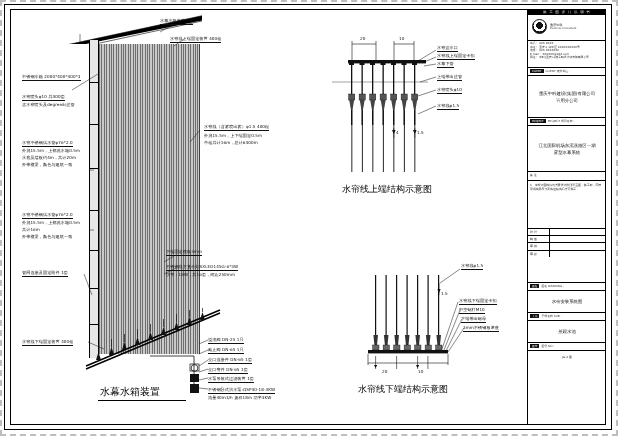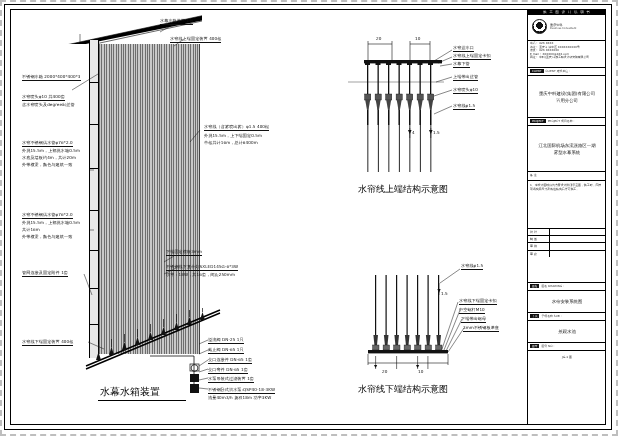--- a/index.html
+++ b/index.html
@@ -188,21 +188,21 @@
     </svg>
     <div class="lbl u" style="left:58px;top:1px;">溢流阀 DN-25 1只</div>
     <div class="lbl u" style="left:58px;top:11px;">截止阀 DN-65 1只</div>
     <div class="lbl u" style="left:58px;top:21px;">变口连接件 DN-65 1套</div>
     <div class="lbl u" style="left:58px;top:31px;">变口弯件 DN-65 1套</div>
     <div class="lbl u" style="left:58px;top:40px;">水泵吊装式过滤装置 1套</div>
     <div class="lbl u" style="left:58px;top:51px;">不锈钢卧式潜水泵:QSP40-18-3KW</div>
     <div class="lbl" style="left:58px;top:59px;">流量40m3/h 扬程18m 功率3KW</div>
   </div>
 
-  <div class="detail" style="left:348px;top:30px;width:180px;height:175px;">
+  <div class="detail" style="left:332px;top:30px;width:180px;height:175px;">
 
     <svg width="180" height="160" style="position:absolute;left:0;top:0;">
 
       <g stroke="#111" stroke-width="0.6">
         <line x1="20" y1="14" x2="44" y2="14"></line>
         <line x1="62" y1="14" x2="82" y2="14"></line>
         <line x1="20" y1="11" x2="20" y2="30"></line>
         <line x1="44" y1="11" x2="44" y2="30"></line>
         <line x1="62" y1="11" x2="62" y2="30"></line>
         <line x1="82" y1="11" x2="82" y2="30"></line>

